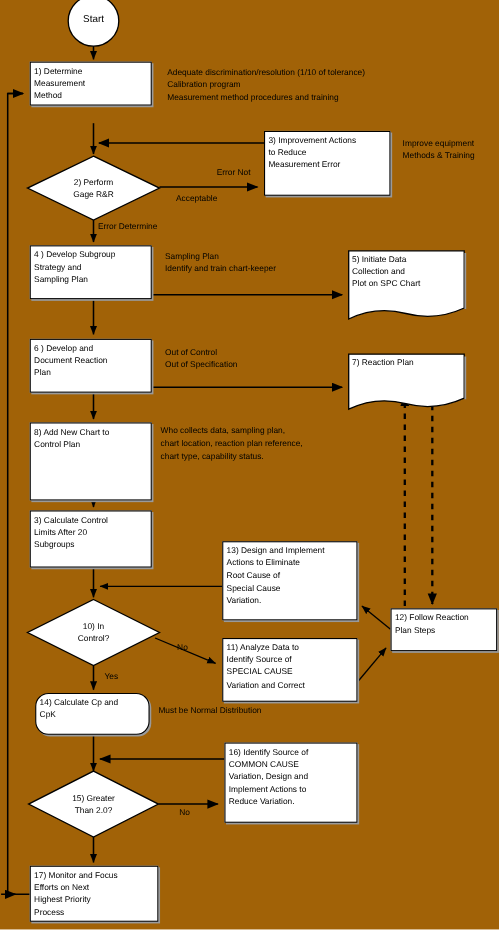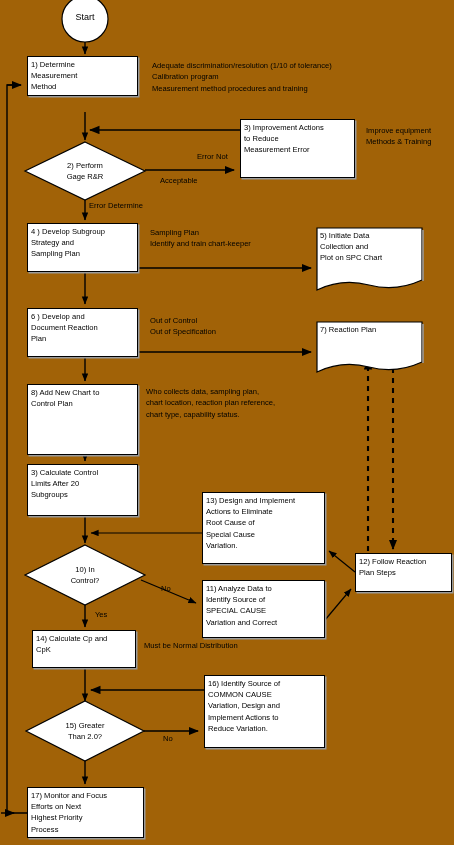--- a/index.html
+++ b/index.html
@@ -152,21 +152,21 @@
       Identify Source of
       SPECIAL CAUSE
       Variation and Correct</div>
   </div>
 
   <div class="node boxnode" style="left:355px;top:553px;width:97px;height:39px;padding-left:40px;">
     <div class="boxtext">12) Follow Reaction
        Plan Steps</div>
   </div>
 
-  <div class="node boxnode" style="left:32px;top:630px;width:104px;height:38px;">
+  <div class="node boxnode" style="left:32px;top:630px;width:104px;height:38px;border-radius:12px;">
     <div class="boxtext">14)  Calculate Cp and
        CpK</div>
   </div>
 
   <div class="node boxnode" style="left:204px;top:675px;width:121px;height:73px;">
     <div class="boxtext">16) Identify Source of
       COMMON CAUSE
       Variation, Design and
       Implement  Actions to
       Reduce Variation.</div>

